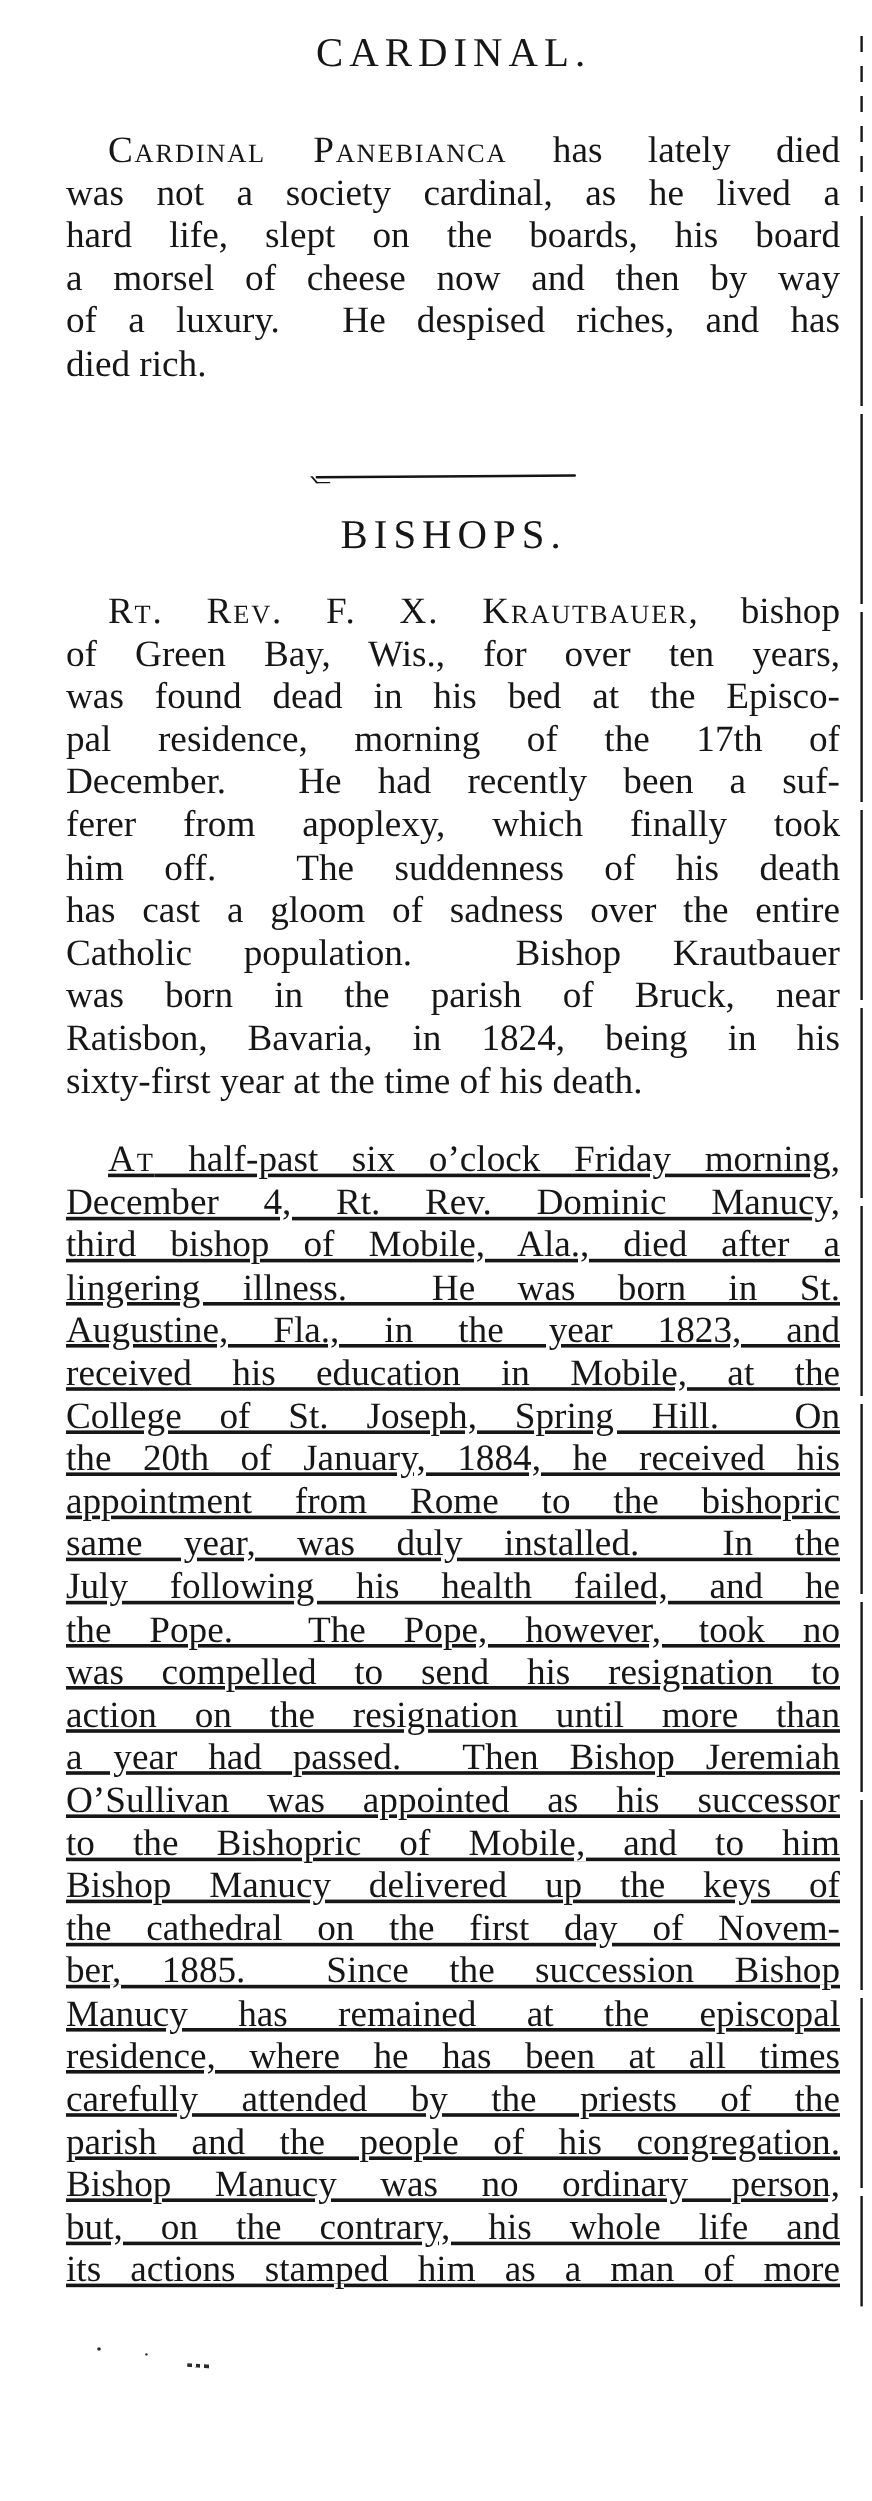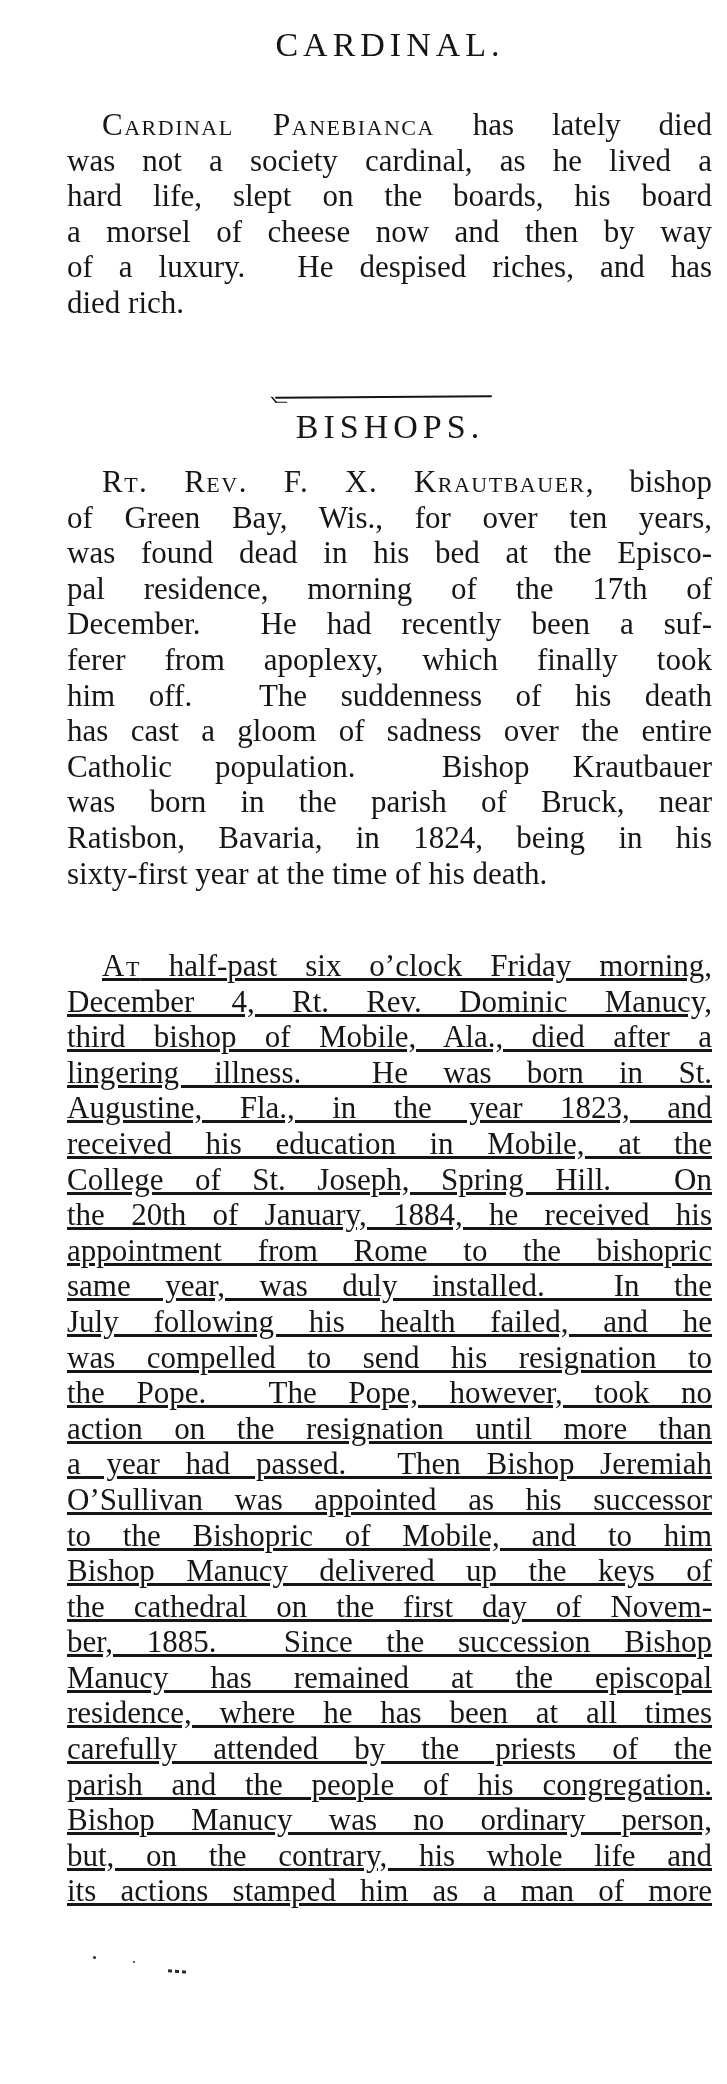--- a/index.html
+++ b/index.html
@@ -12,45 +12,44 @@
     height: 2084px;
     position: relative;
     overflow: hidden;
     font-family: "Liberation Serif", "DejaVu Serif", serif;
     color: #161616;
   }
   .page {
     position: absolute;
     inset: 0;
     background: #ffffff;
-    margin-left: 12px;
   }
   .heading {
     position: absolute;
     left: 54px;
     width: 648px;
     margin: 0;
     text-align: center;
     font-size: 34px;
     font-weight: 400;
     letter-spacing: 5px;
     white-space: pre;
   }
   #heading-cardinal { top: 26px; }
-  #heading-bishops  { top: 408px; }
+  #heading-bishops  { top: 428px; }
 
   .para {
     position: absolute;
     left: 55px;
     width: 645px;
     font-size: 31px;
     line-height: 35.6px;
   }
   #para-cardinal  { top: 107px;  }
-  #para-krautbauer{ top: 464px; }
+  #para-krautbauer{ top: 491px; }
   #para-manucy    { top: 948px; text-decoration: underline; }
 
   .line {
     text-align: justify;
     text-align-last: justify;
     -moz-text-align-last: justify;
     white-space: pre-wrap;
   }
   .line.first { padding-left: 35px; }
   .line.short-last {
@@ -152,22 +151,22 @@
     <div class="line">December 4, Rt. Rev. Dominic Manucy,</div>
     <div class="line">third bishop of Mobile, Ala., died after a</div>
     <div class="line">lingering illness.  He was born in St.</div>
     <div class="line">Augustine, Fla., in the year 1823, and</div>
     <div class="line">received his education in Mobile, at the</div>
     <div class="line">College of St. Joseph, Spring Hill.  On</div>
     <div class="line">the 20th of January, 1884, he received his</div>
     <div class="line">appointment from Rome to the bishopric</div>
     <div class="line">same year, was duly installed.  In the</div>
     <div class="line">July following his health failed, and he</div>
+    <div class="line">the Pope.  The Pope, however, took no</div>
     <div class="line">was compelled to send his resignation to</div>
-    <div class="line">the Pope.  The Pope, however, took no</div>
     <div class="line">action on the resignation until more than</div>
     <div class="line">a year had passed.  Then Bishop Jeremiah</div>
     <div class="line">O’Sullivan was appointed as his successor</div>
     <div class="line">to the Bishopric of Mobile, and to him</div>
     <div class="line">Bishop Manucy delivered up the keys of</div>
     <div class="line">the cathedral on the first day of Novem-</div>
     <div class="line">ber, 1885.  Since the succession Bishop</div>
     <div class="line">Manucy has remained at the episcopal</div>
     <div class="line">residence, where he has been at all times</div>
     <div class="line">carefully attended by the priests of the</div>

